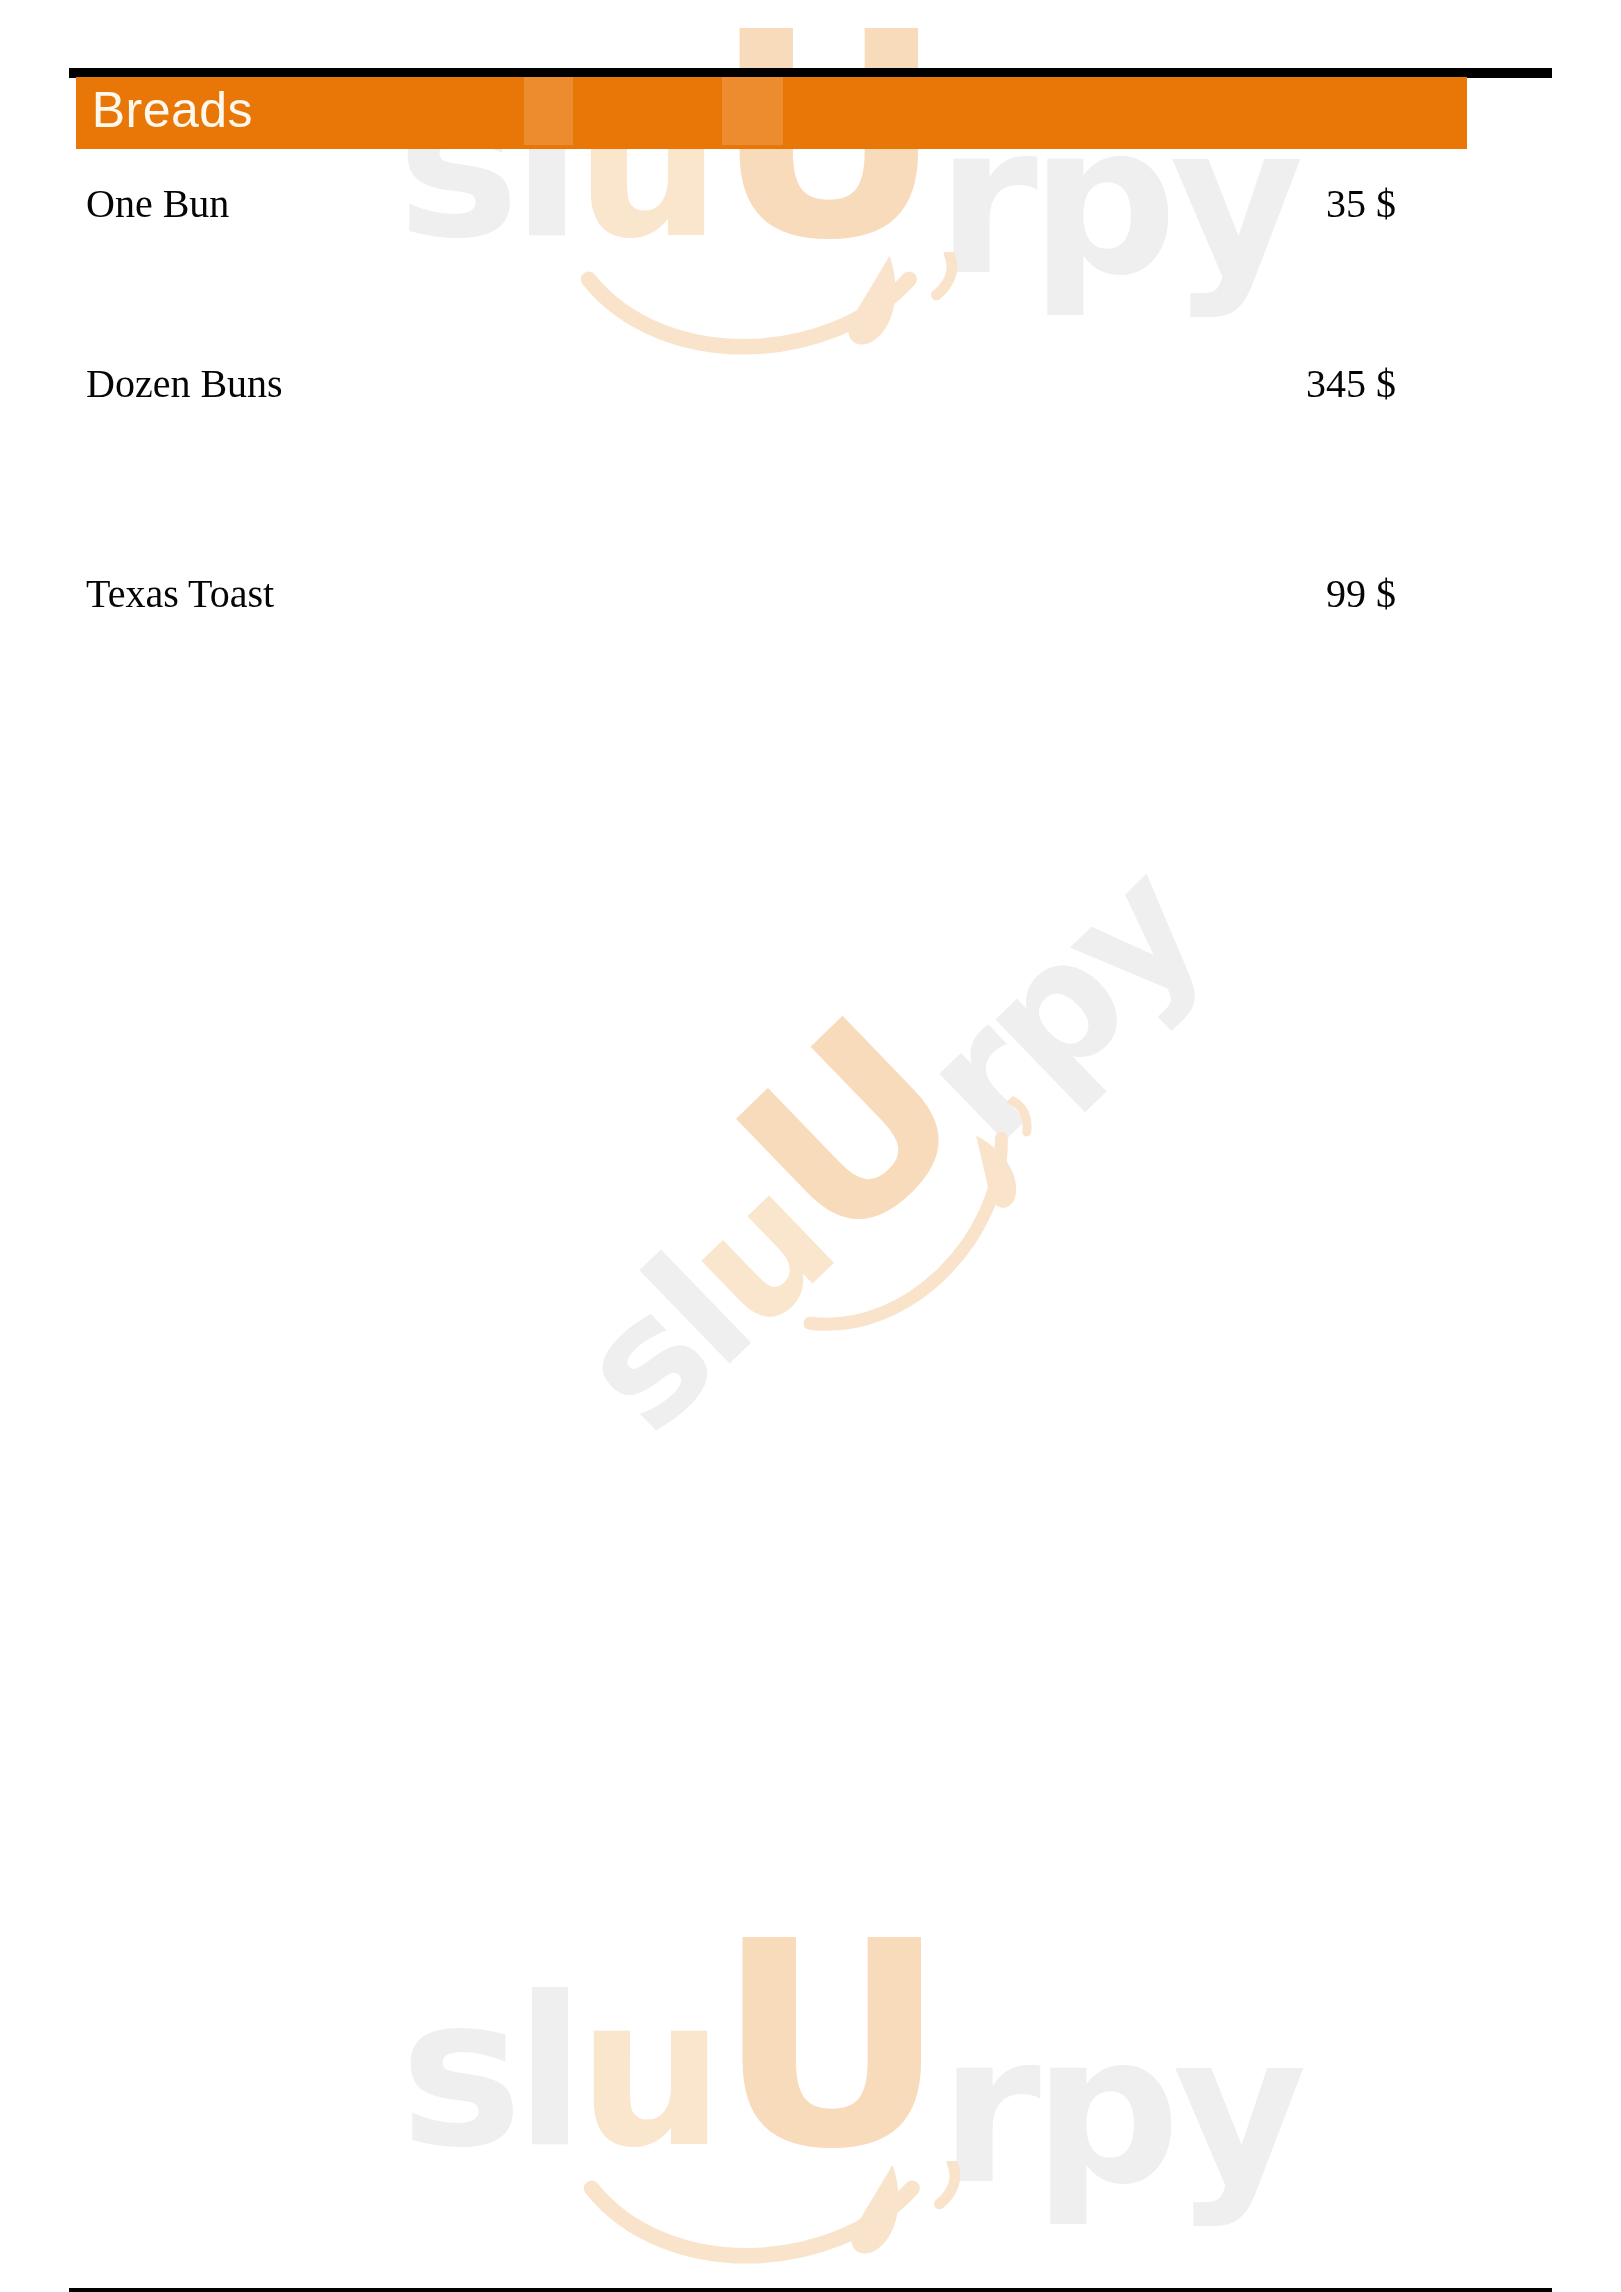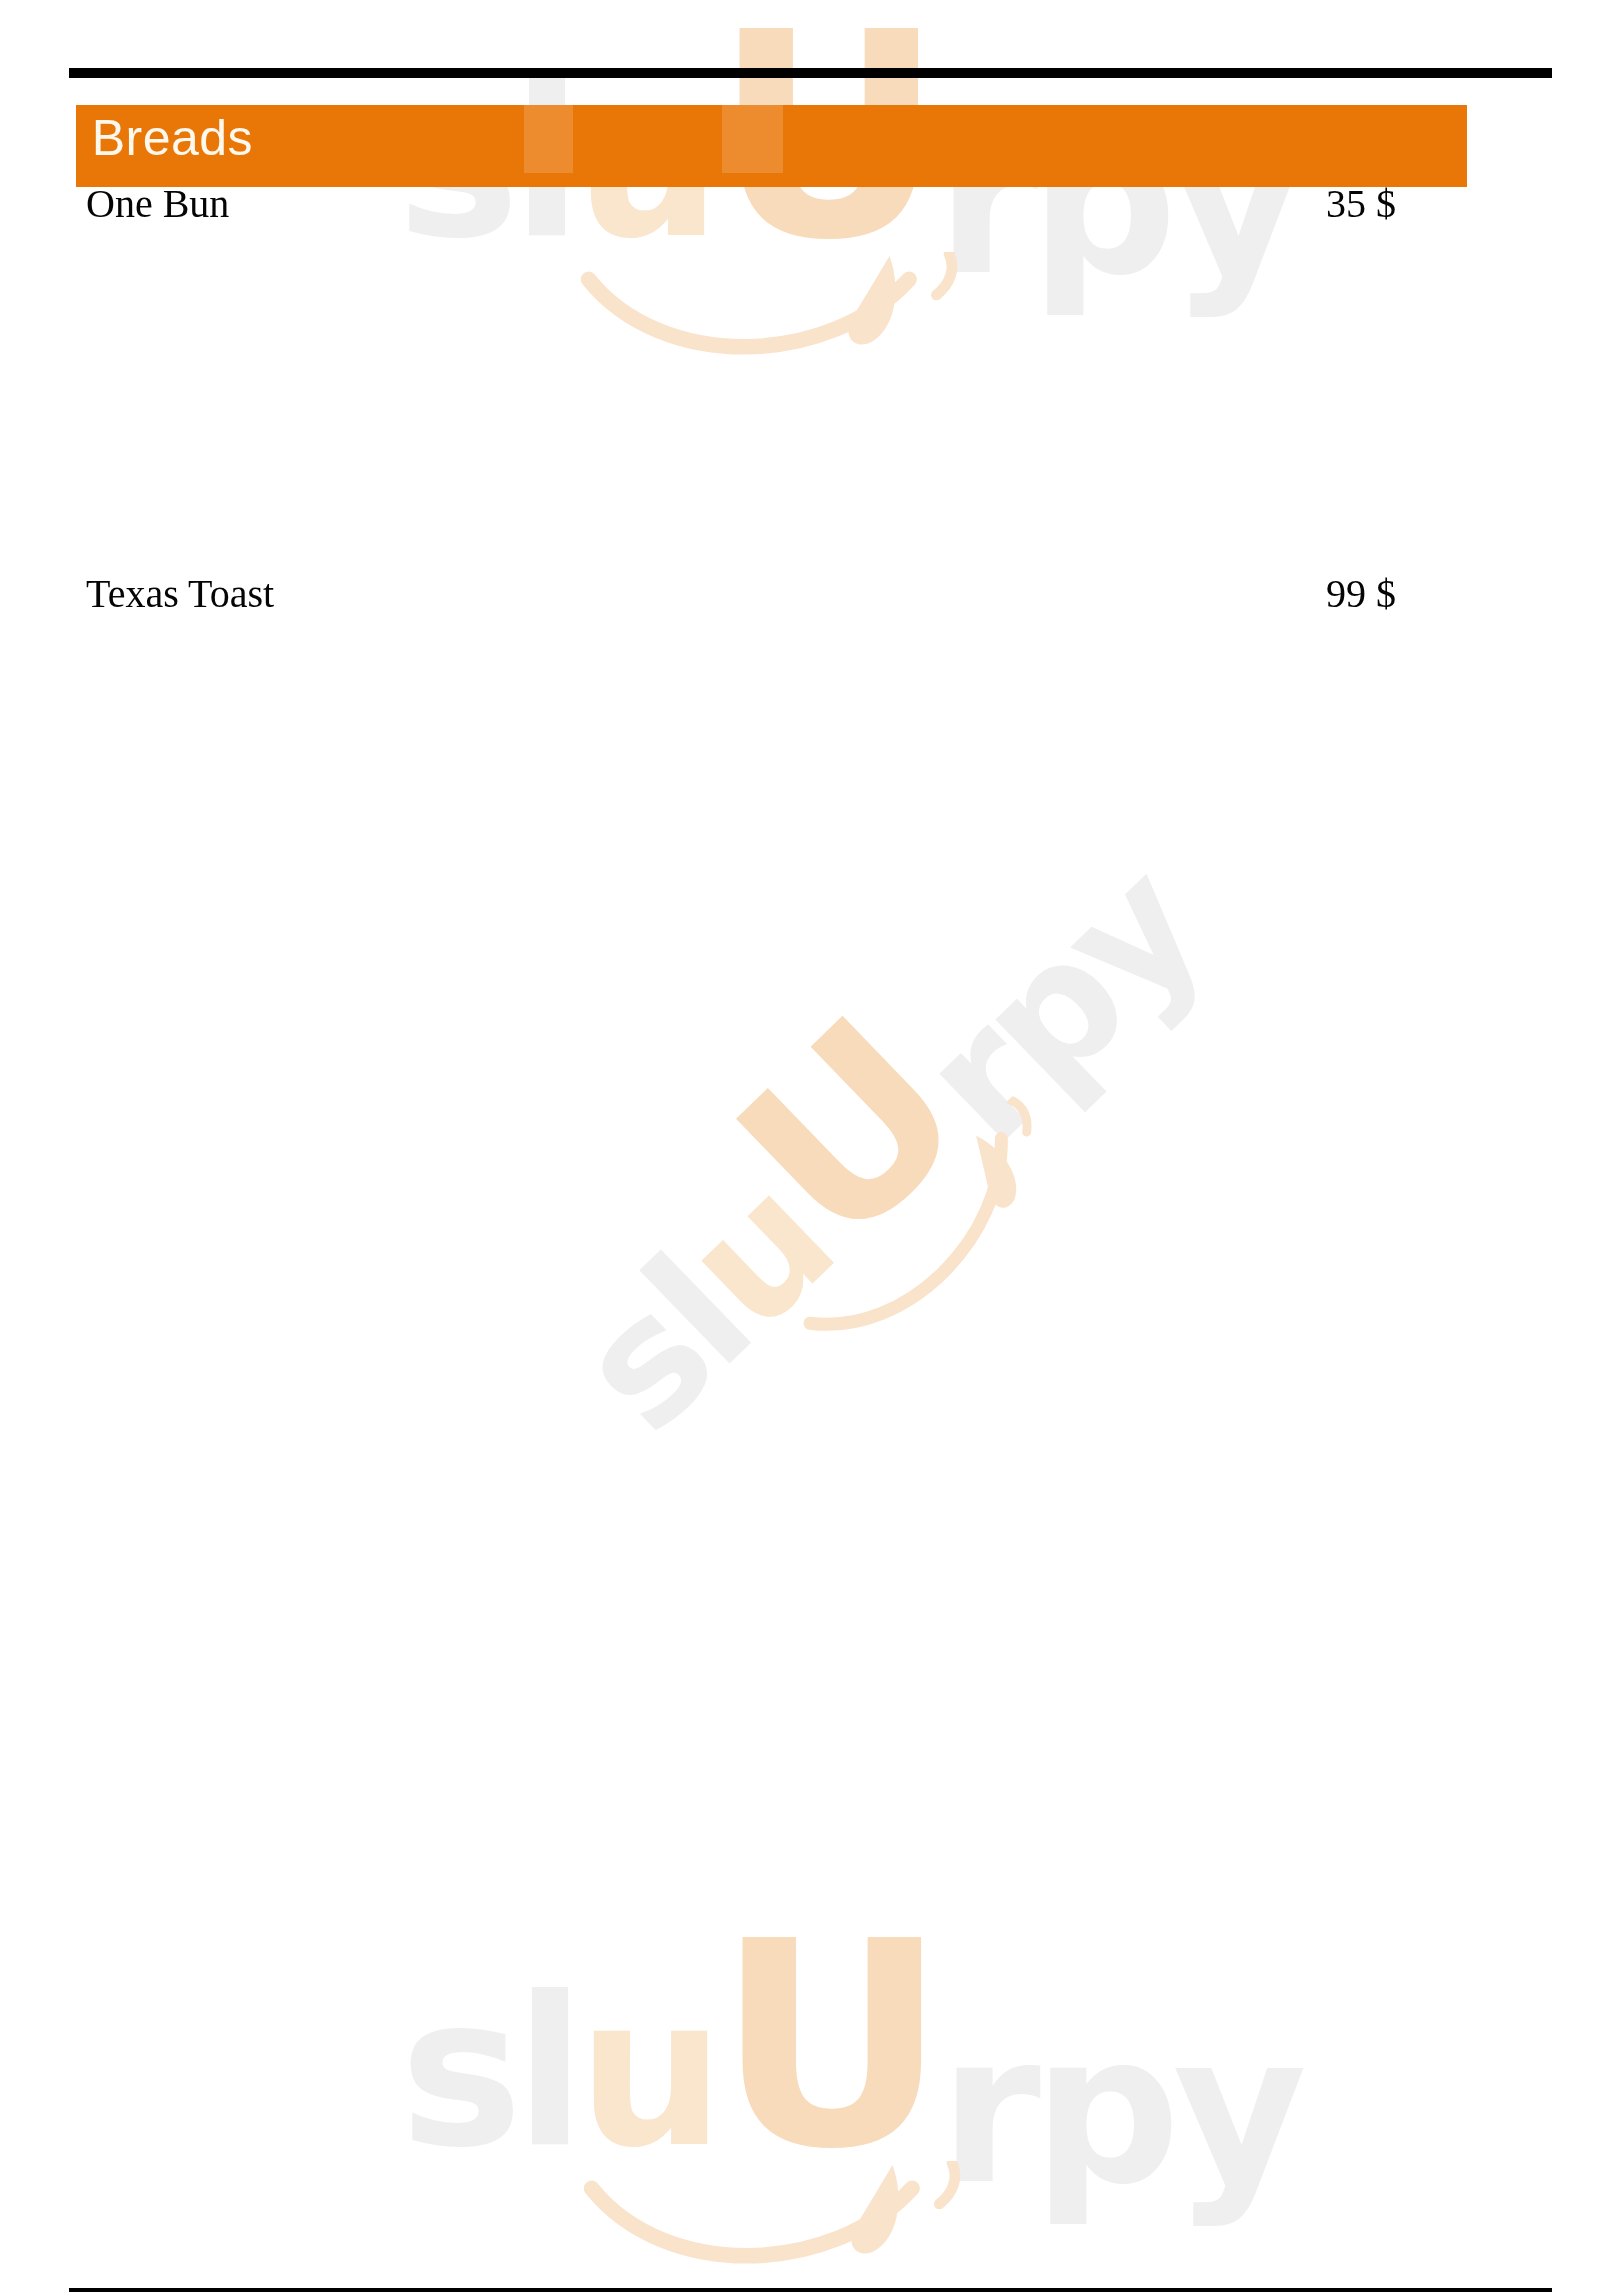--- a/index.html
+++ b/index.html
@@ -58,24 +58,23 @@
   
   .rule-top{
     position:absolute;left:69px;top:68px;width:1483px;height:9.8px;
     background:var(--bar-black);z-index:2;
   }
   .rule-bottom{
     position:absolute;left:69px;top:2288px;width:1483px;height:3.9px;
     background:var(--bar-black);z-index:2;
   }
   .header-bar{
-    position:absolute;left:76px;top:77px;width:1391px;height:82px;
+    position:absolute;left:76px;top:77px;width:1391px;height:72px;
     background:var(--accent-orange);
     z-index:2;
-    margin-top:28px;
   }
   .header-bar .title{
     position:absolute;left:15.7px;top:2.9px;
     font-family:"Liberation Sans", sans-serif;
     font-size:50px;line-height:61px;
     color:var(--header-text);
     letter-spacing:0.5px;
   }
   .bar-glint{position:absolute;top:0;height:68px;background:rgba(255,255,255,0.16);z-index:3;}
   .glint-1{left:448px;width:49px;}
@@ -149,20 +148,24 @@
   </div>
 
   <div class="menu-item row-0">
     <div class="item-line">
       <span class="item-name">One Bun</span>
       <span class="item-price">35 $</span>
     </div>
   </div>
 
   <div class="menu-item row-1">
+    <div class="item-line">
+      <span class="item-name">Dozen Buns</span>
+      <span class="item-price">345 $</span>
+    </div>
   </div>
 
   <div class="menu-item row-2">
     <div class="item-line">
       <span class="item-name">Texas Toast</span>
       <span class="item-price">99 $</span>
     </div>
   </div>
 
   <div class="rule-bottom"></div>

